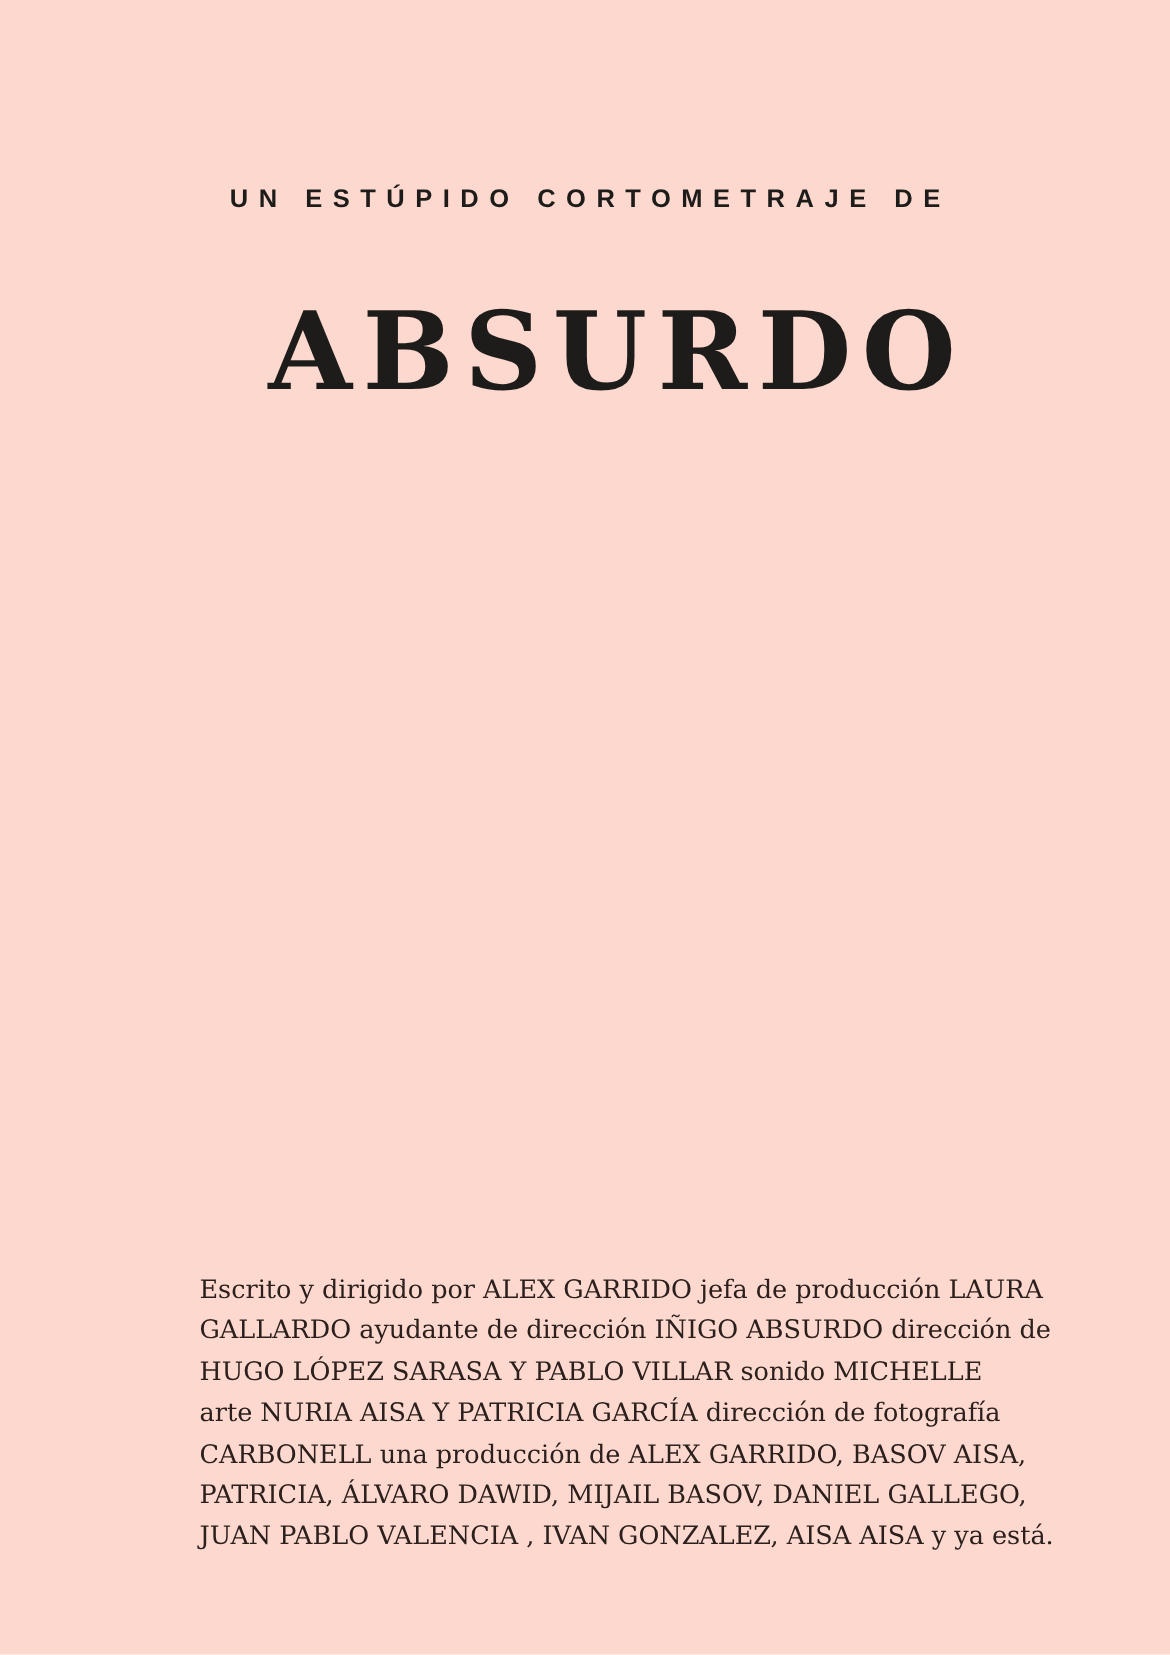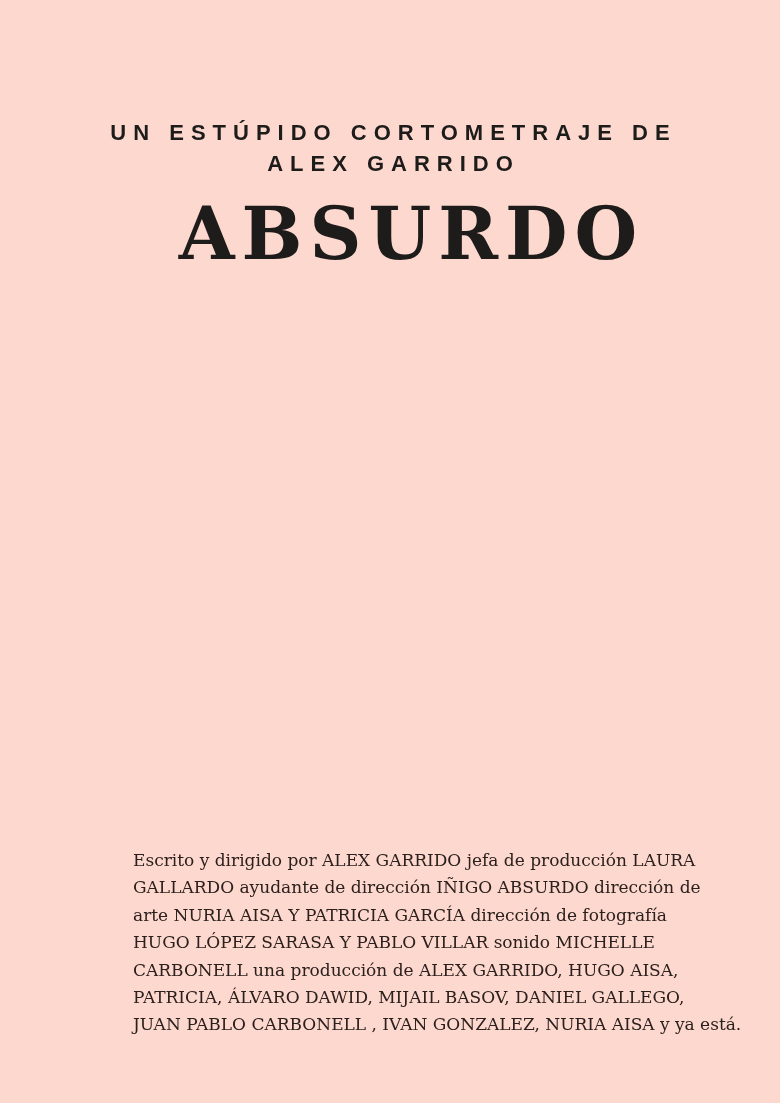--- a/index.html
+++ b/index.html
@@ -22,21 +22,21 @@
     position: absolute;
     top: 117px;
     left: 0;
     width: 100%;
     text-align: center;
     color: var(--ink, #1d1c1a);
   }
   .kicker-line {
     font-family: "Liberation Sans", sans-serif;
     font-weight: 700;
-    font-size: 22px;
+    font-size: 17px;
     line-height: 31px;
     letter-spacing: 7px;
     text-indent: 7px; 
     white-space: nowrap;
   }
   .title {
     position: absolute;
     top: 192px;
     left: 0;
     width: 100%;
@@ -68,28 +68,27 @@
     white-space: nowrap;
   }
 </style>
 </head>
 <body>
 
 <div class="poster">
 
   <header class="kicker">
     <div class="kicker-line">UN ESTÚPIDO CORTOMETRAJE DE</div>
-    <div class="kicker-line">ALEX GARRIDO</div>
   </header>
 
   <h1 class="title">ABSURDO</h1>
 
   <section class="credits">
     <div class="credits-line">Escrito y dirigido por ALEX GARRIDO jefa de producción LAURA</div>
     <div class="credits-line">GALLARDO ayudante de dirección IÑIGO ABSURDO dirección de</div>
+    <div class="credits-line">HUGO LÓPEZ SARASA Y PABLO VILLAR sonido MICHELLE</div>
     <div class="credits-line">arte NURIA AISA Y PATRICIA GARCÍA dirección de fotografía</div>
-    <div class="credits-line">HUGO LÓPEZ SARASA Y PABLO VILLAR sonido MICHELLE</div>
-    <div class="credits-line">CARBONELL una producción de ALEX GARRIDO, HUGO AISA,</div>
+    <div class="credits-line">CARBONELL una producción de ALEX GARRIDO, BASOV AISA,</div>
     <div class="credits-line">PATRICIA, ÁLVARO DAWID, MIJAIL BASOV, DANIEL GALLEGO,</div>
-    <div class="credits-line">JUAN PABLO CARBONELL , IVAN GONZALEZ, NURIA AISA y ya está.</div>
+    <div class="credits-line">JUAN PABLO VALENCIA , IVAN GONZALEZ, AISA AISA y ya está.</div>
   </section>
 
 </div>
 
 </body></html>

